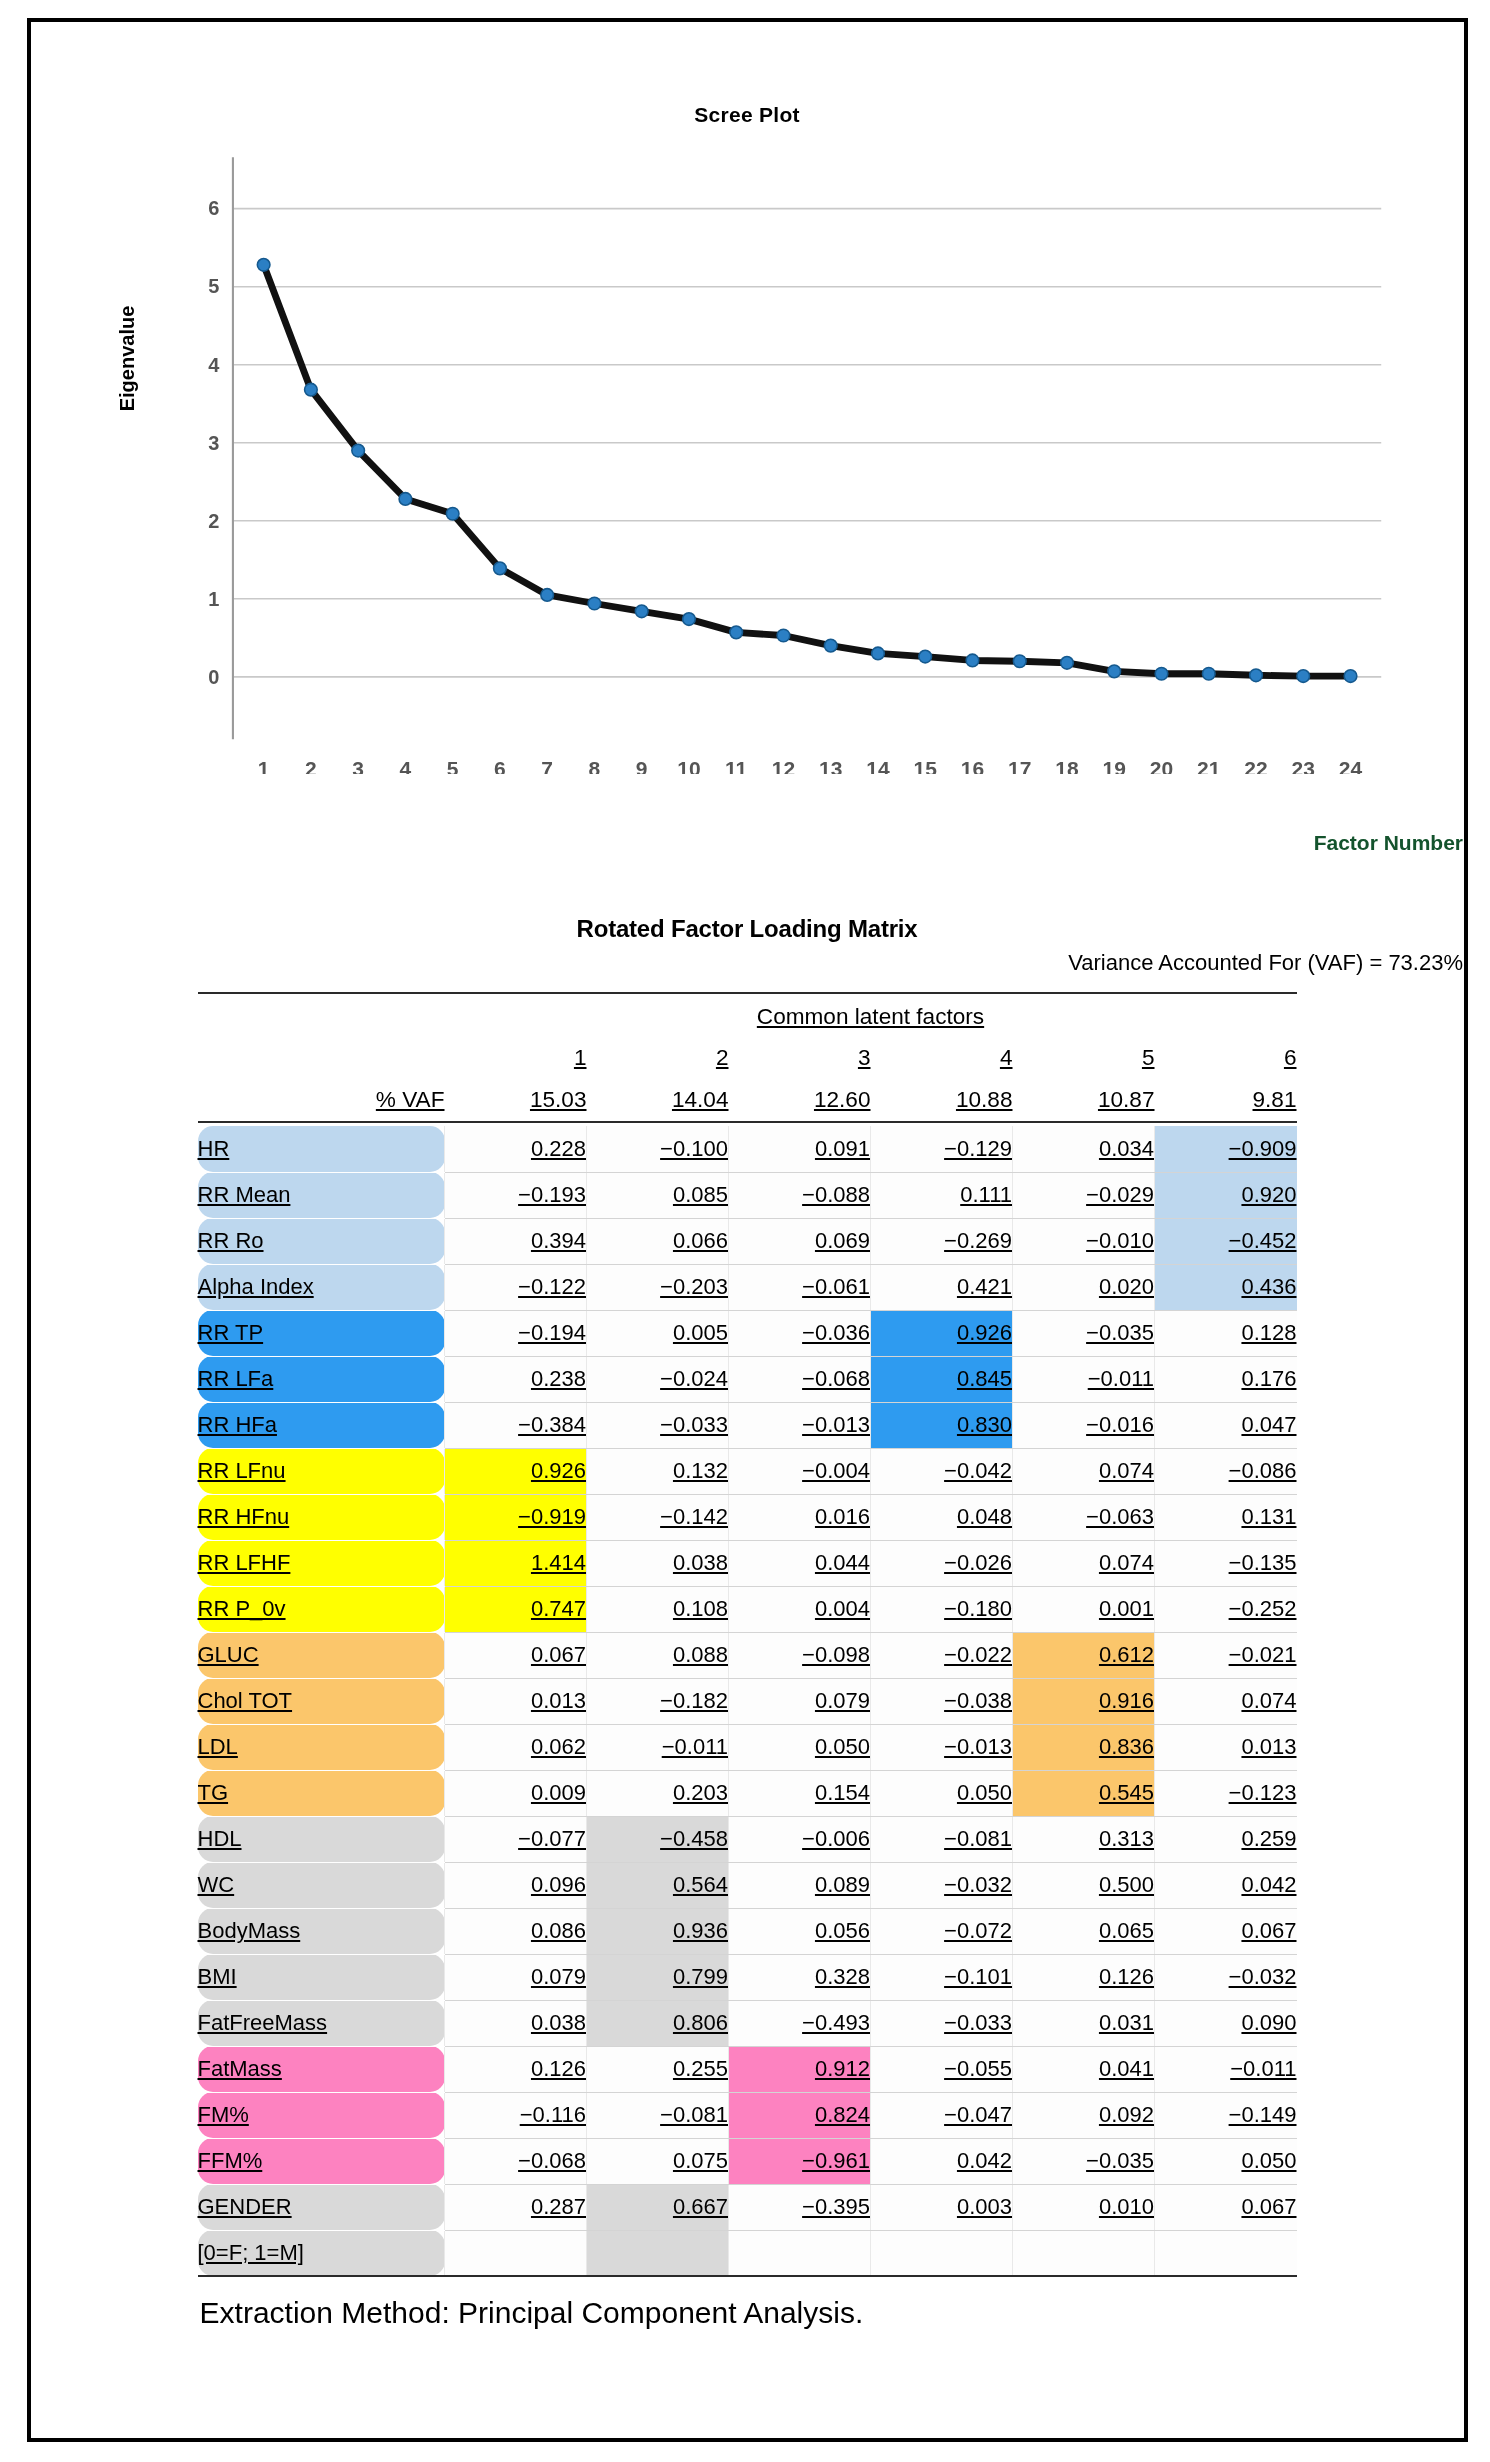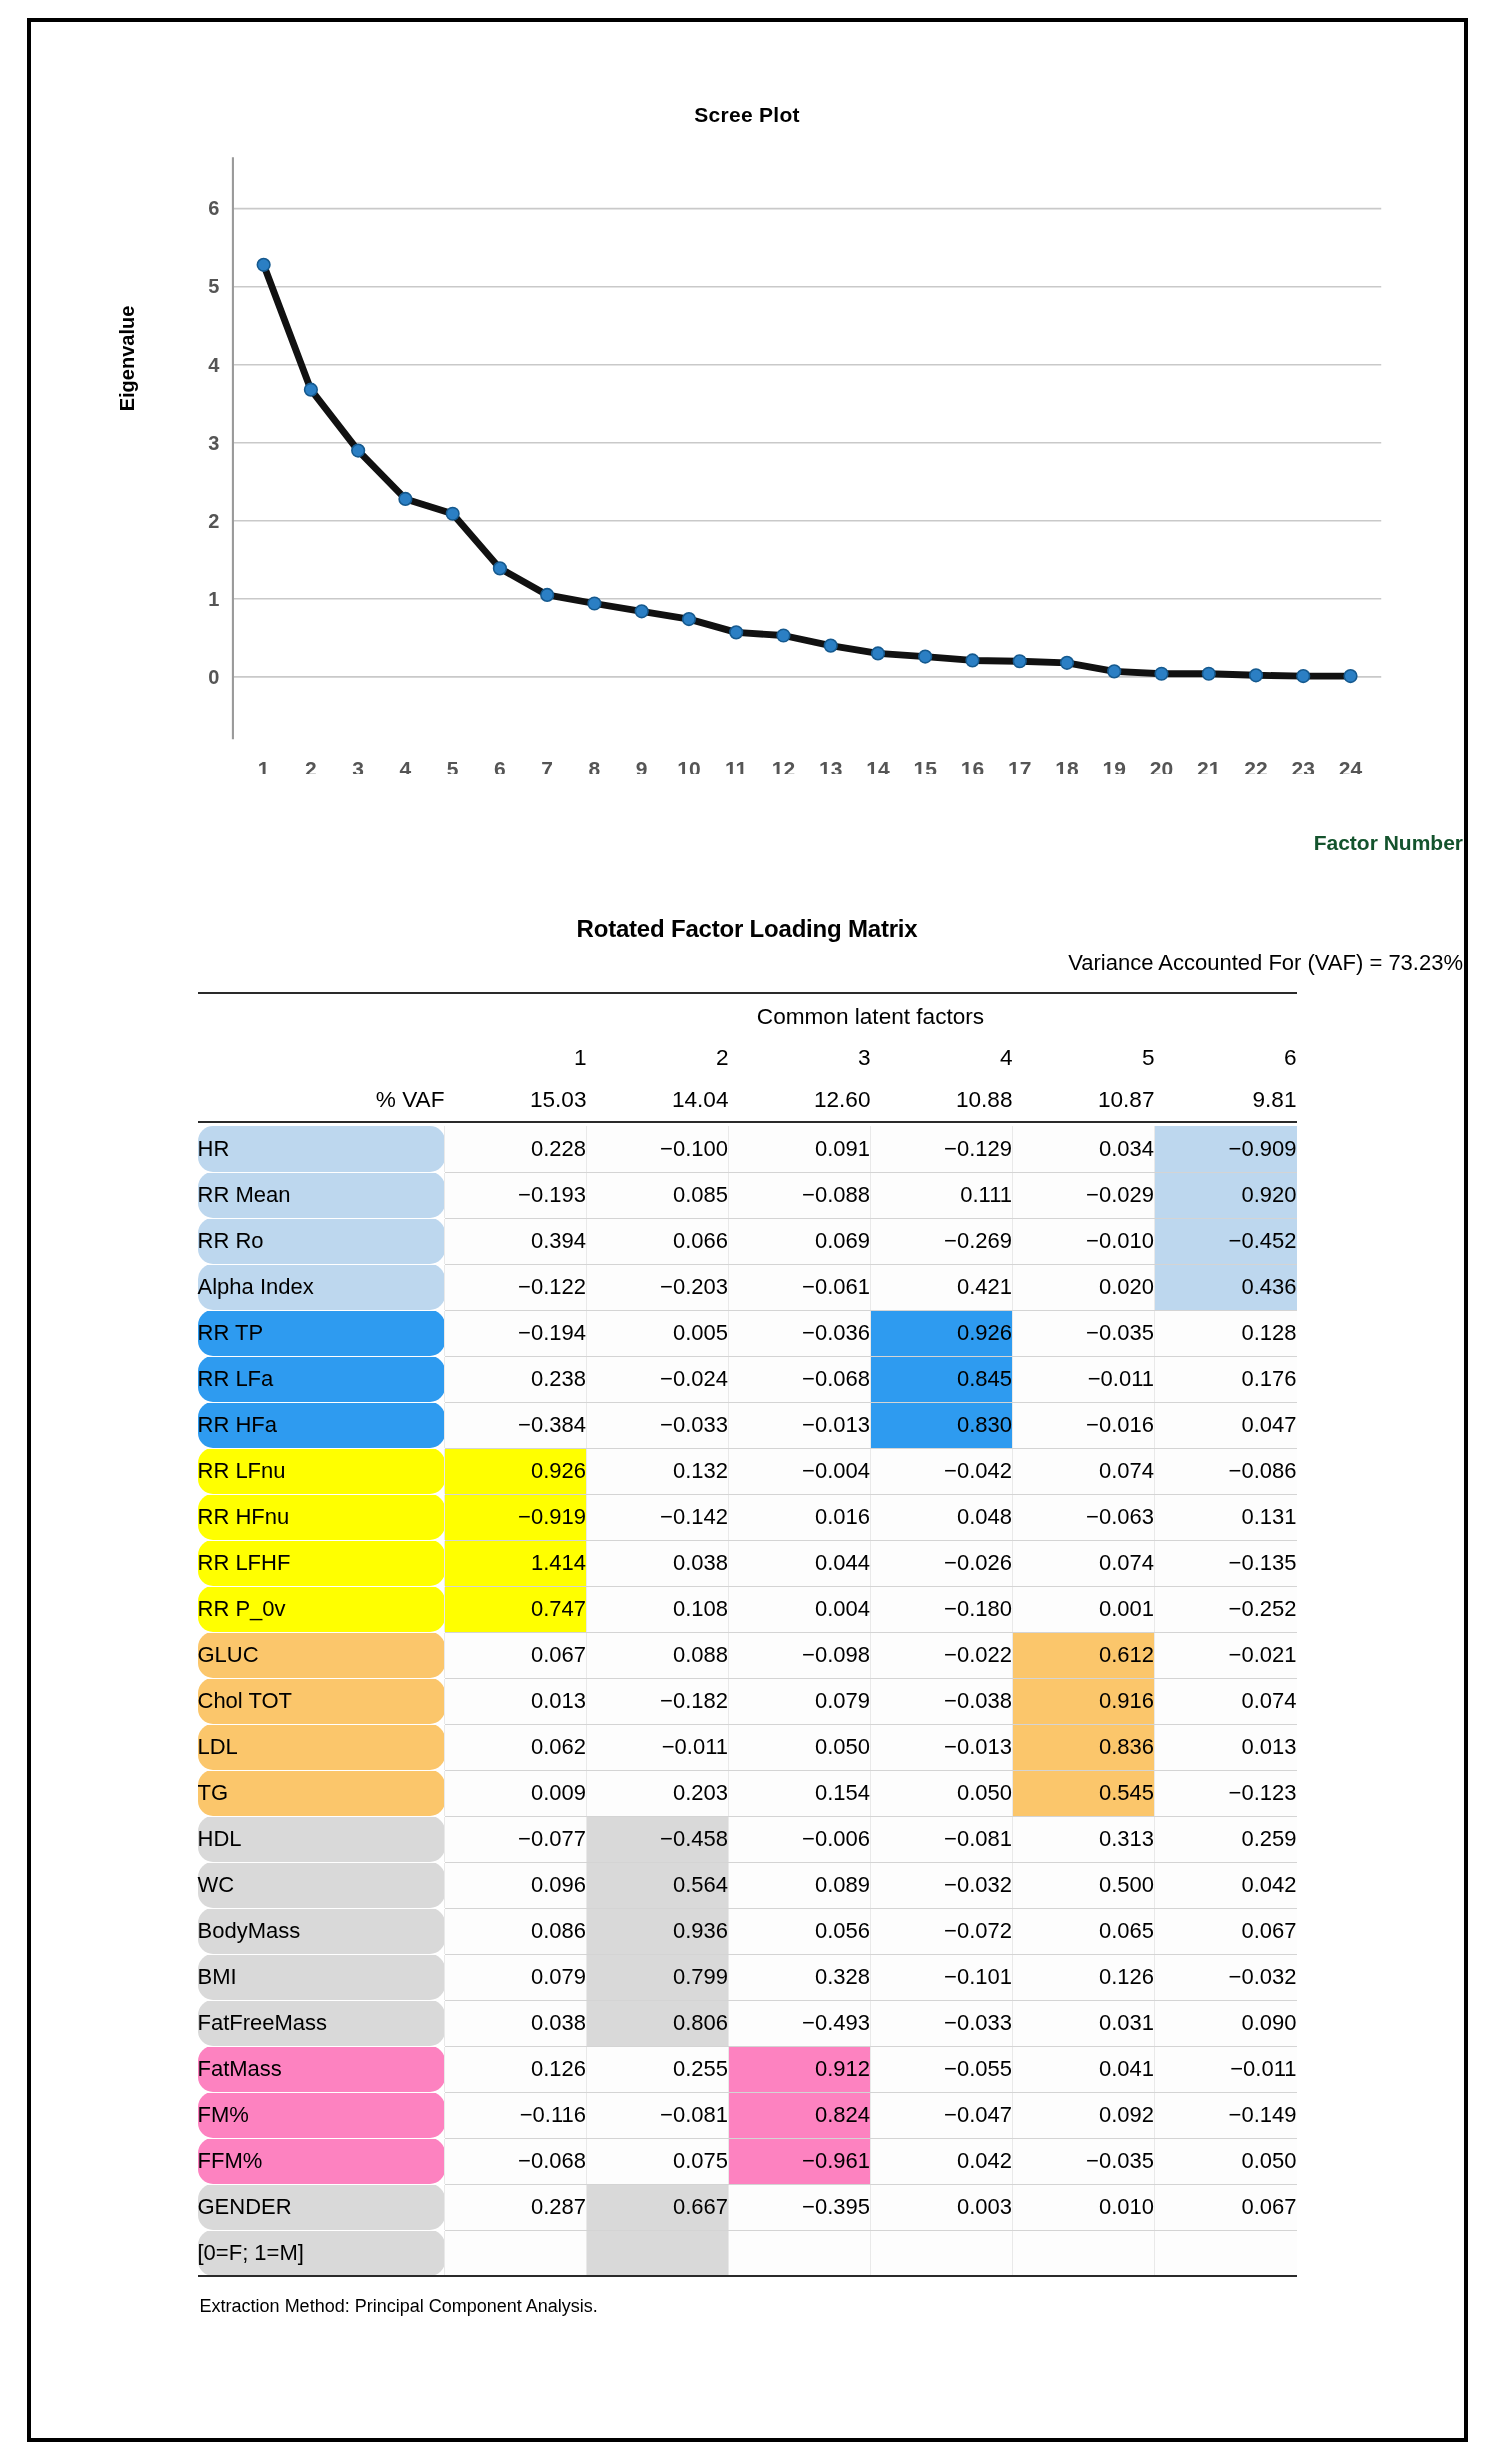--- a/index.html
+++ b/index.html
@@ -98,20 +98,21 @@
     font-weight: normal;
     margin: 0 0 7.4px 0;
   }
 
   #loading-table {
     border-collapse: collapse;
     margin: 16px auto;
     width: 1098px;
     table-layout: fixed;
     font-size: 22px;
+    text-decoration: underline;
   }
   #loading-table col.c-label { width: 247px; }
   #loading-table col.c-val  { width: 142px; }
 
   #loading-table td, #loading-table th {
     padding: 0;
     margin: 0;
     font-weight: normal;
     vertical-align: middle;
     box-sizing: border-box;
@@ -171,21 +172,21 @@
   .hl-gray      { background: #d9d9d9 !important; }
   .hl-pink      { background: #fd82c0 !important; }
 
   td.gender-cont { border-bottom: none; }
   tr.gender-sub td.rowlabel { font-size: 22px; padding-left: 24px; }
 
   #table-footnote {
     width: 1098px;
     margin: 8.4px auto 0 auto;
     text-align: left;
-    font-size: 18px;
+    font-size: 30px;
     padding-left: 3.2px;
   }
 </style>
 </head>
 <body>
 
 <div id="page-frame">
 
   <div id="scree-figure">
 

